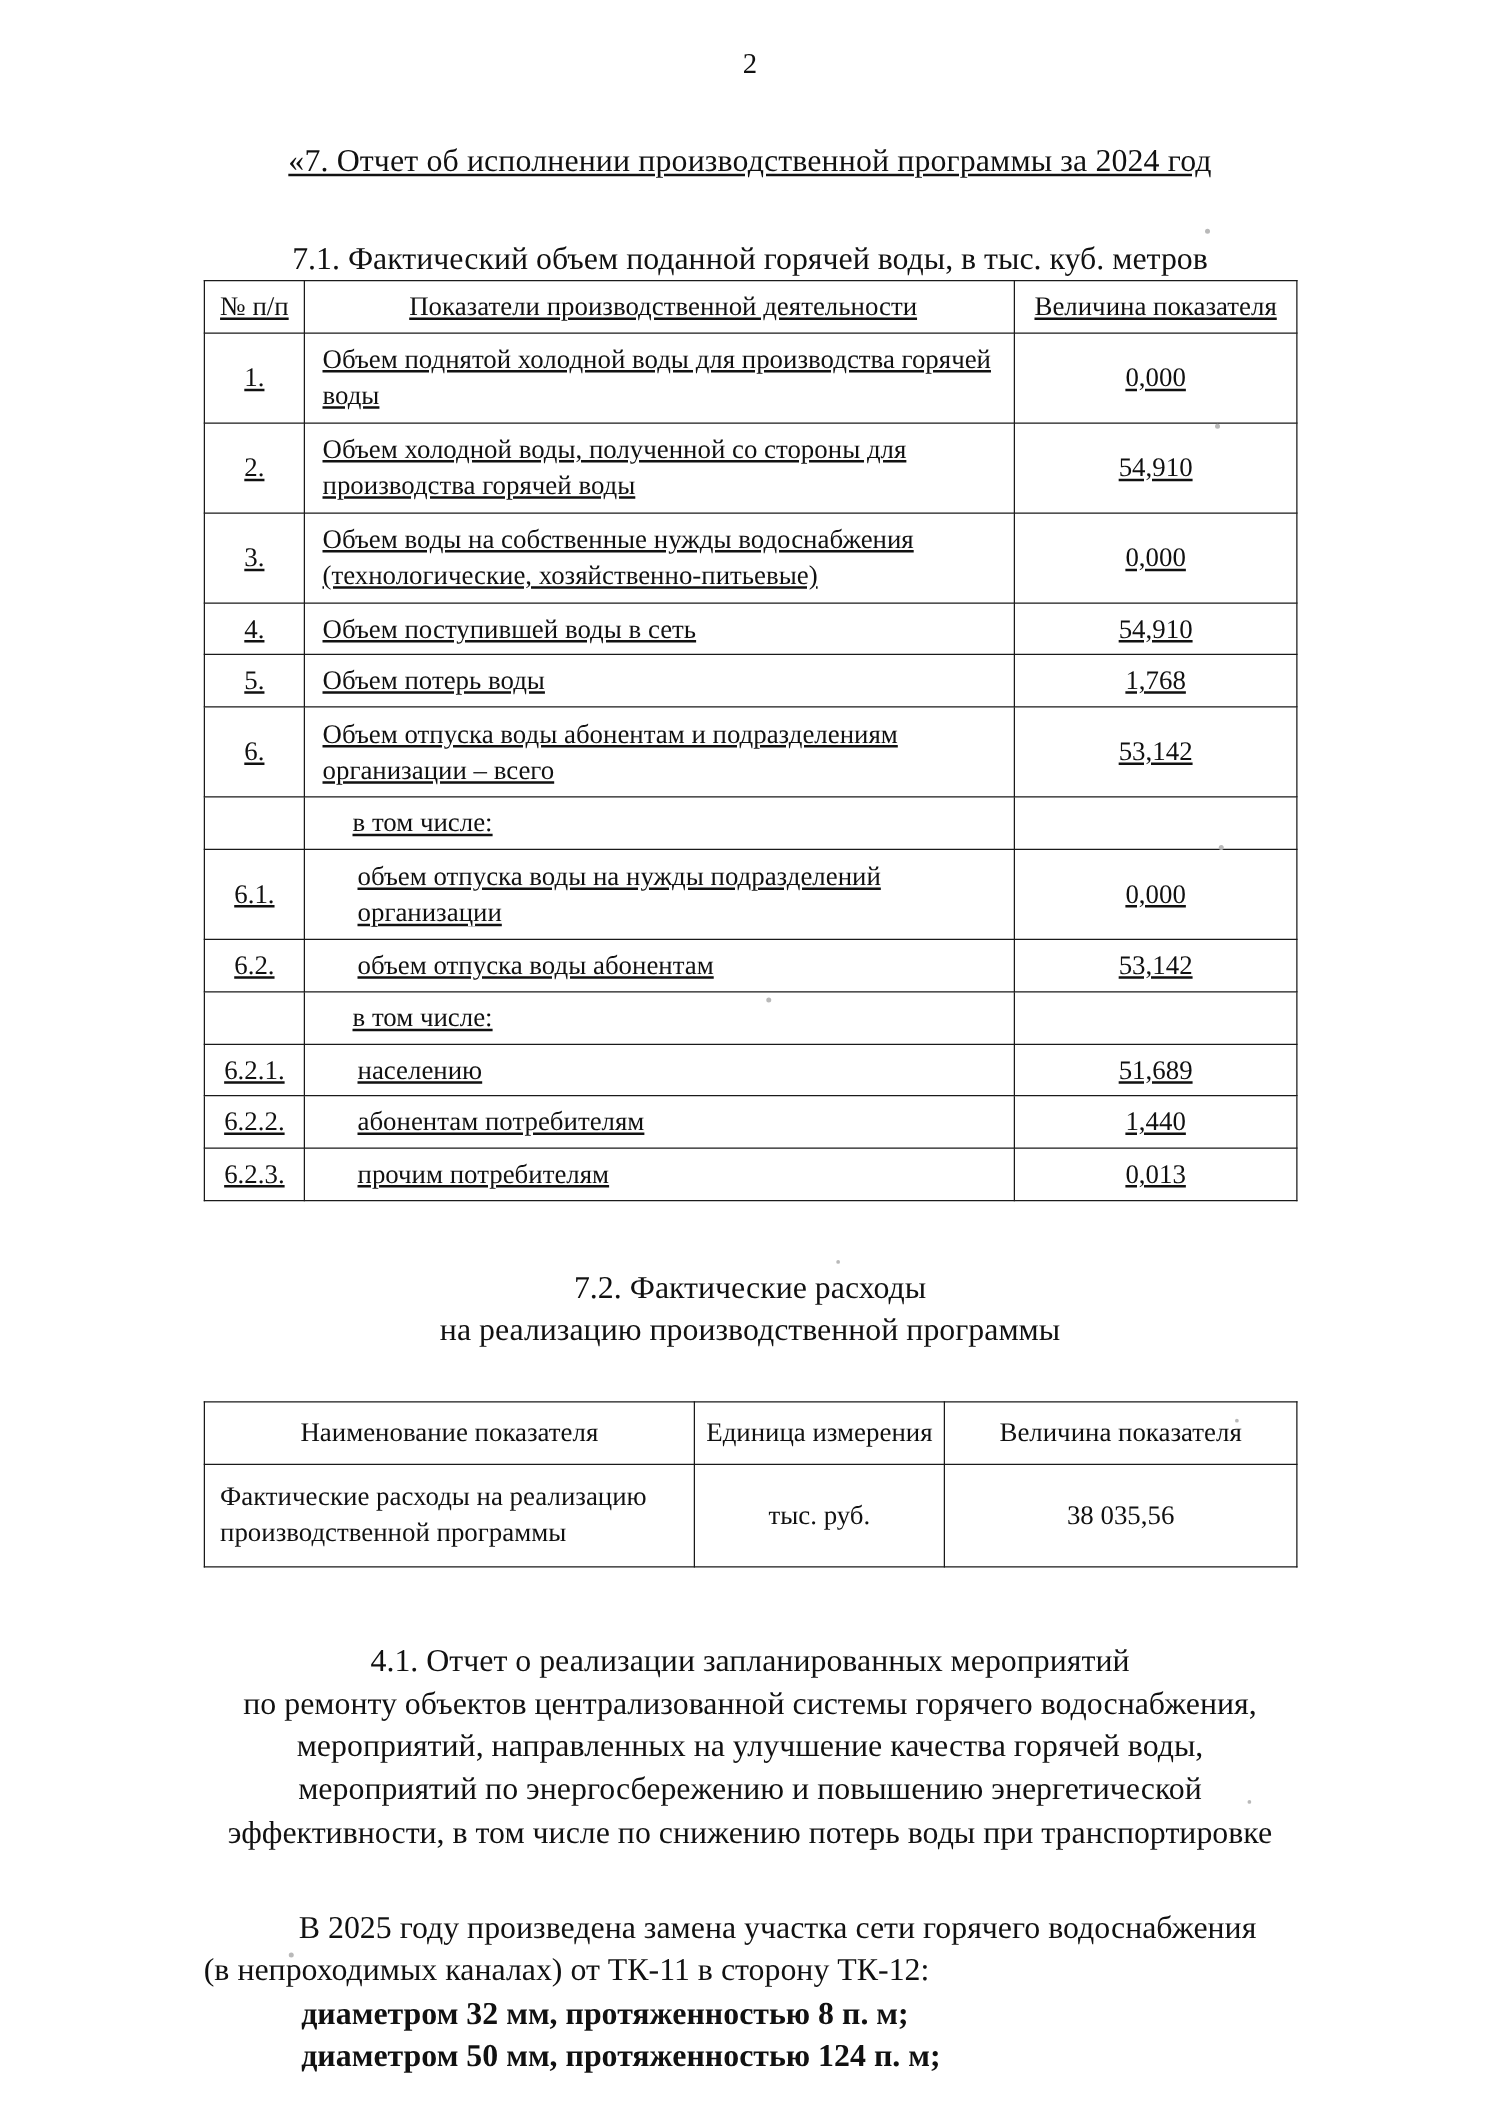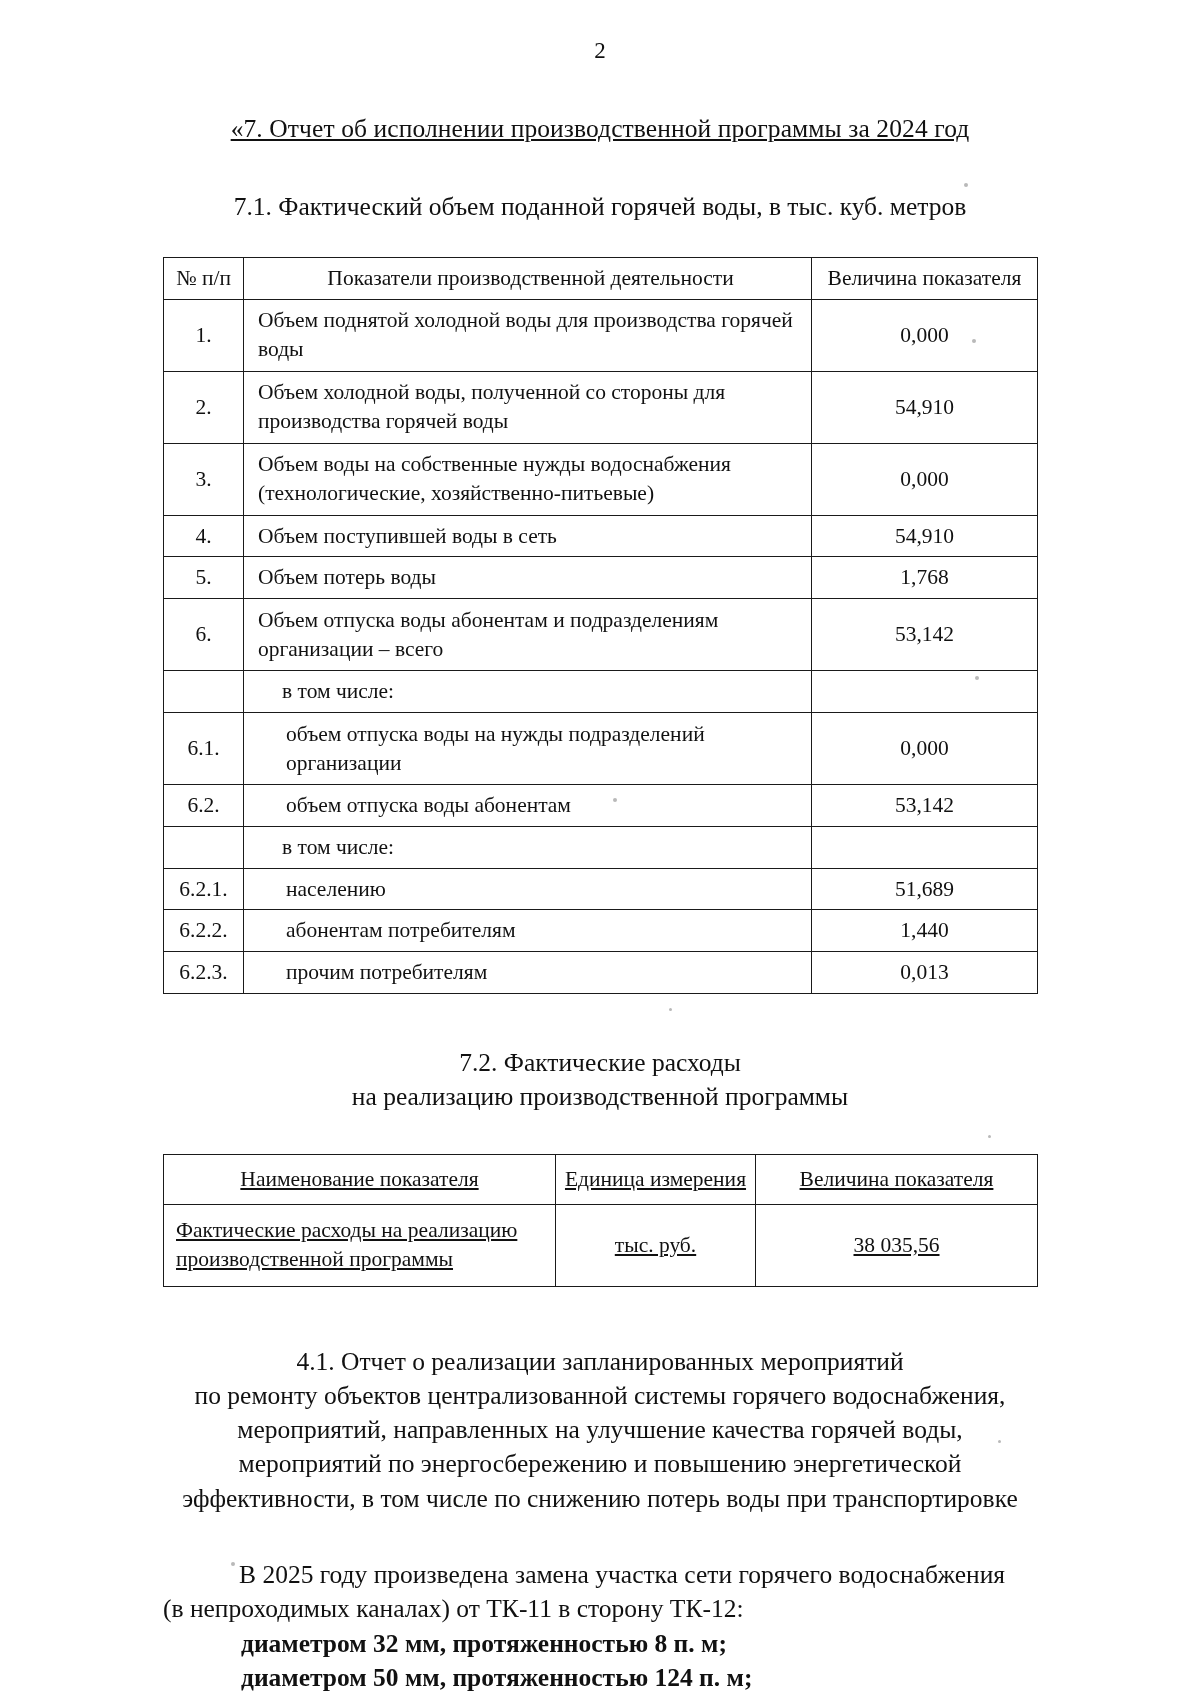--- a/index.html
+++ b/index.html
@@ -45,22 +45,22 @@
     text-align: center;
     font-size: 25.5px;
     line-height: 1.33;
   }
   .sec-7-1 {
     margin-top: 44px;
   }
   table.doc-table {
     border-collapse: collapse;
     width: 100%;
-    margin-top: 33px;
     table-layout: fixed;
+    text-decoration: underline;
   }
   table.doc-table td,
   table.doc-table th {
     border: 1.1px solid #1a1a1a;
     font-weight: normal;
     font-size: 21.5px;
     line-height: 1.34;
     padding: 6px 8px;
     vertical-align: middle;
     box-sizing: border-box;
@@ -84,21 +84,20 @@
   }
   table.costs-table td,
   table.costs-table th {
     border: 1.1px solid #1a1a1a;
     font-weight: normal;
     font-size: 21.5px;
     line-height: 1.34;
     padding: 10px 8px;
     vertical-align: middle;
     box-sizing: border-box;
-    text-decoration: underline;
   }
   .c-name { width: 392px; text-align: center; }
   .c-unit { width: 200px; text-align: center; }
   .c-val  { width: 282px; text-align: center; }
   .c-name-body { text-align: left; padding-left: 12px !important; }
 
   .sec-7-2 {
     margin-top: 52px;
   }
   .sec-7-3 {

